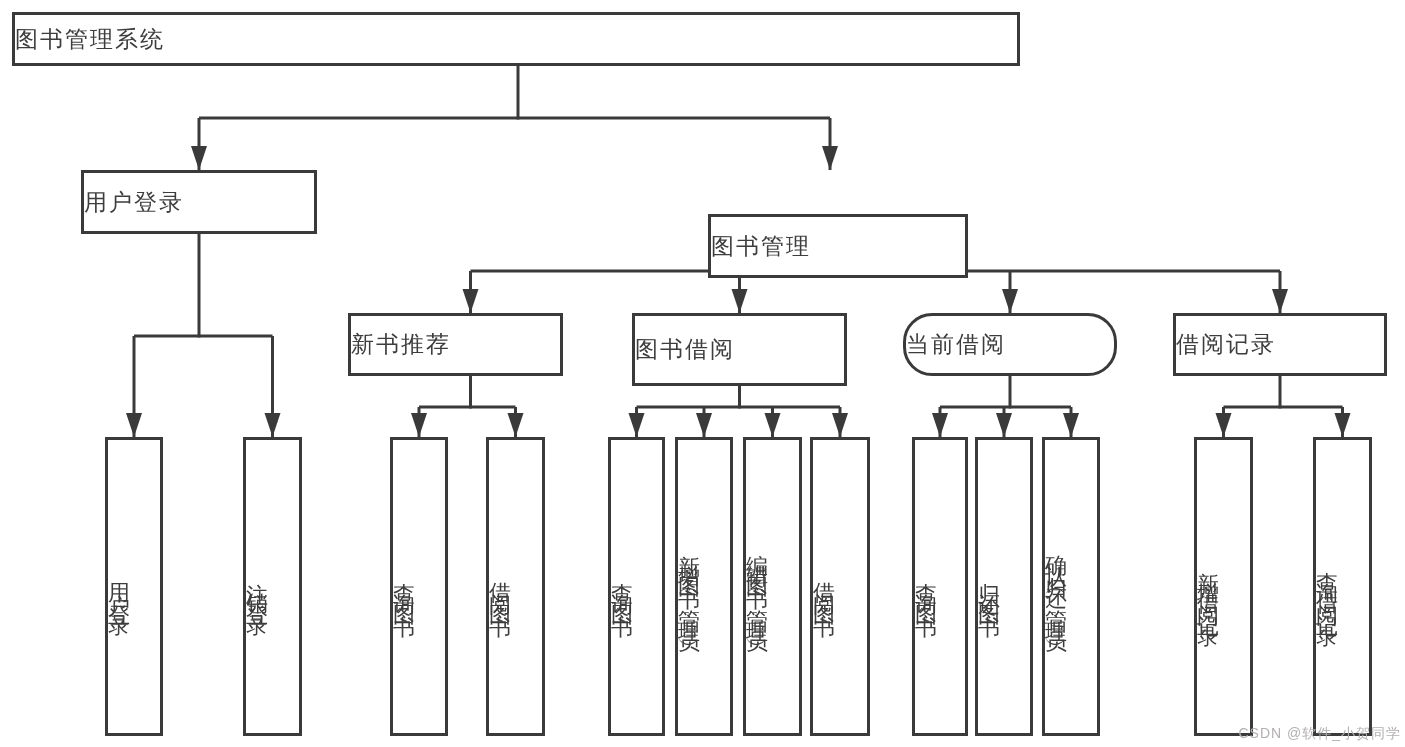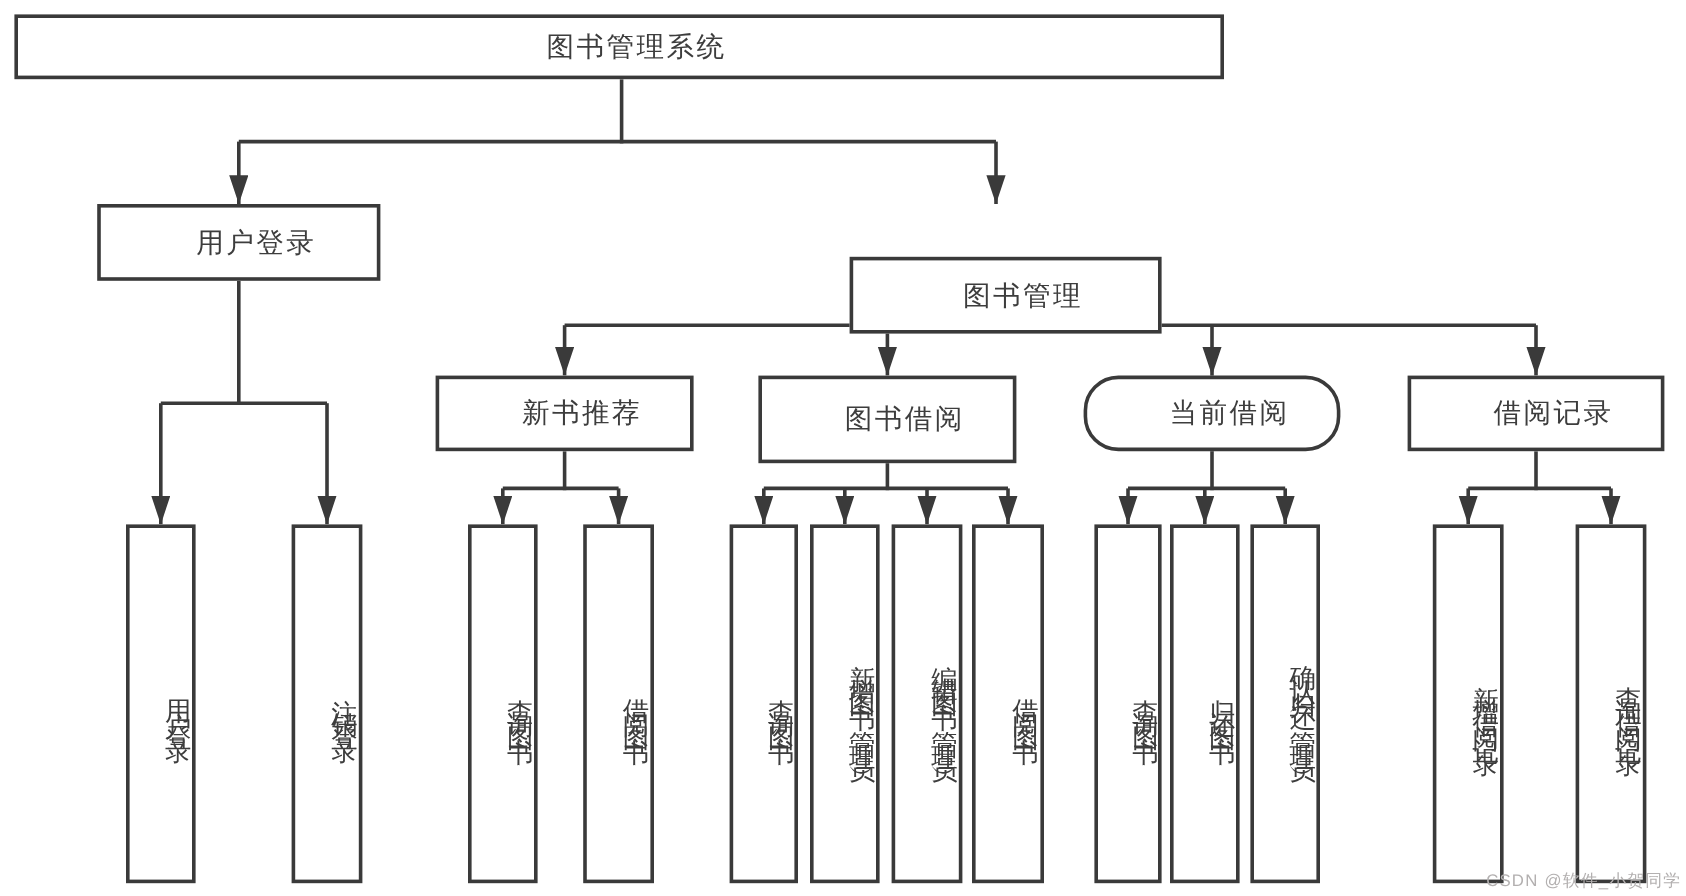--- a/index.html
+++ b/index.html
@@ -29,24 +29,23 @@
     stroke-width: 3;
     fill: none;
   }
   svg.wires .arrowhead { fill: var(--line); }
   .node {
     position: absolute;
     background: var(--box-bg);
     border: 3px solid var(--line);
     display: flex;
     align-items: center;
-    justify-content: center;
+    justify-content: flex-start;
     color: var(--text);
     z-index: 2;
-    padding-left: 29px;
   }
   .node.h {
     font-size: 23px;
     letter-spacing: 2px;
   }
   .node.leaf { top: 437px; height: 299px; }
   .node.leaf .vtext {
     writing-mode: vertical-rl;
     text-orientation: mixed;
     font-size: 22px;
@@ -121,21 +120,21 @@
     <span>图书管理系统</span>
   </div>
 
   <div class="node h" style="left:81px; top:170px; width:236px; height:64px;">
     <span>用户登录</span>
   </div>
   <div class="node h" style="left:708px; top:170px; width:260px; height:64px;margin-top:44px;">
     <span>图书管理</span>
   </div>
 
-  <div class="node h" style="left:363px; top:313px; width:215px; height:63px;">
+  <div class="node h" style="left:348px; top:313px; width:215px; height:63px;">
     <span>新书推荐</span>
   </div>
   <div class="node h" style="left:632px; top:313px; width:215px; height:73px;">
     <span>图书借阅</span>
   </div>
   <div class="node h" style="left:903px; top:313px; width:214px; height:63px;border-radius:29px;">
     <span>当前借阅</span>
   </div>
   <div class="node h" style="left:1173px; top:313px; width:214px; height:63px;">
     <span>借阅记录</span>

